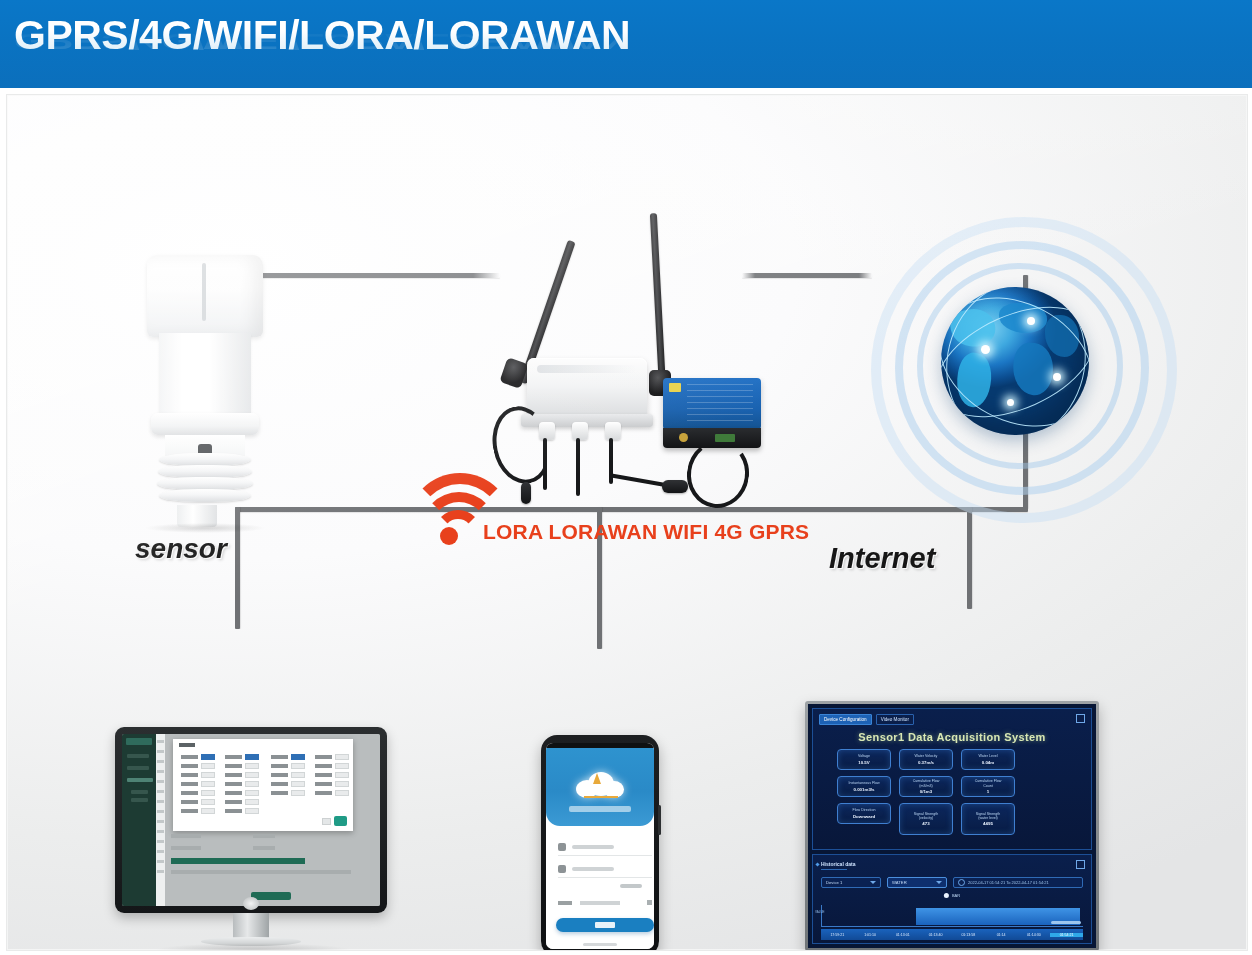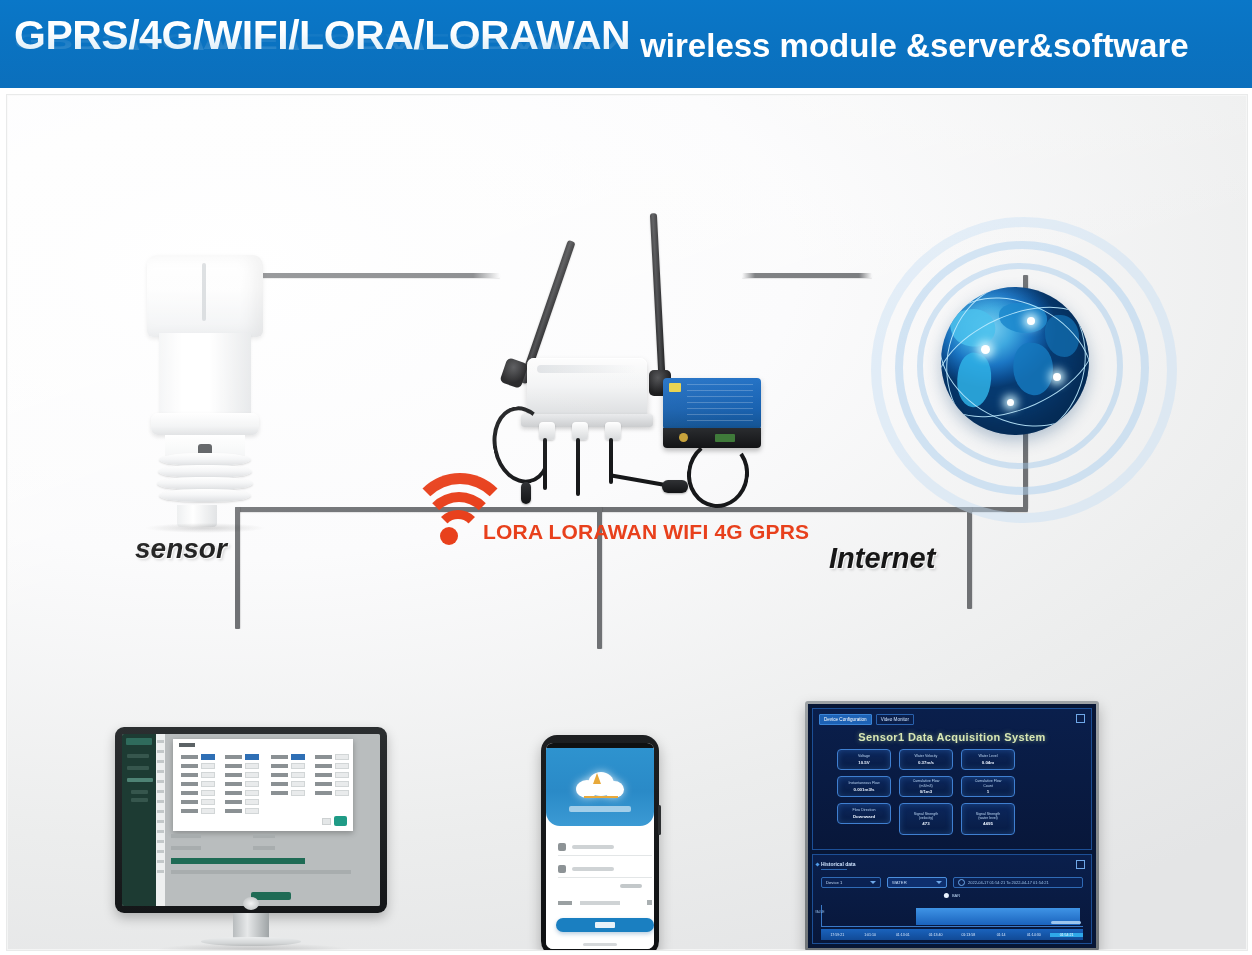--- a/index.html
+++ b/index.html
@@ -332,21 +332,20 @@
 <body>
 
 <div id="root">
 
   <div class="header">
     <div class="header-inner">
       <span class="hdr-a-wrap">
         <span class="hdr-a">GPRS/4G/WIFI/LORA/LORAWAN</span>
         <span class="hdr-a-ref" aria-hidden="true">GPRS/4G/WIFI/LORA/LORAWAN</span>
       </span>
-      <span class="hdr-b">wireless module &amp;server&amp;software</span>
     </div>
   </div>
 
   <div class="stage">
 
     <div class="wire h fade-lr" style="left:225px;top:178px;width:268px;"></div>
     <div class="wire h fade-lr" style="left:735px;top:178px;width:130px;"></div>
     <div class="wire v" style="left:1016px;top:180px;height:234px;"></div>
     <div class="wire h" style="left:228px;top:412px;width:793px;"></div>
     <div class="wire v" style="left:228px;top:412px;height:122px;"></div>

